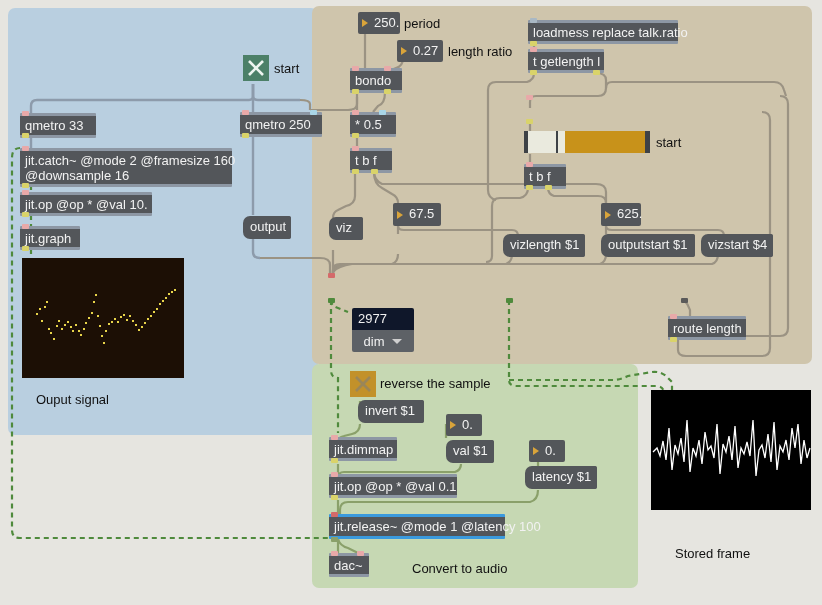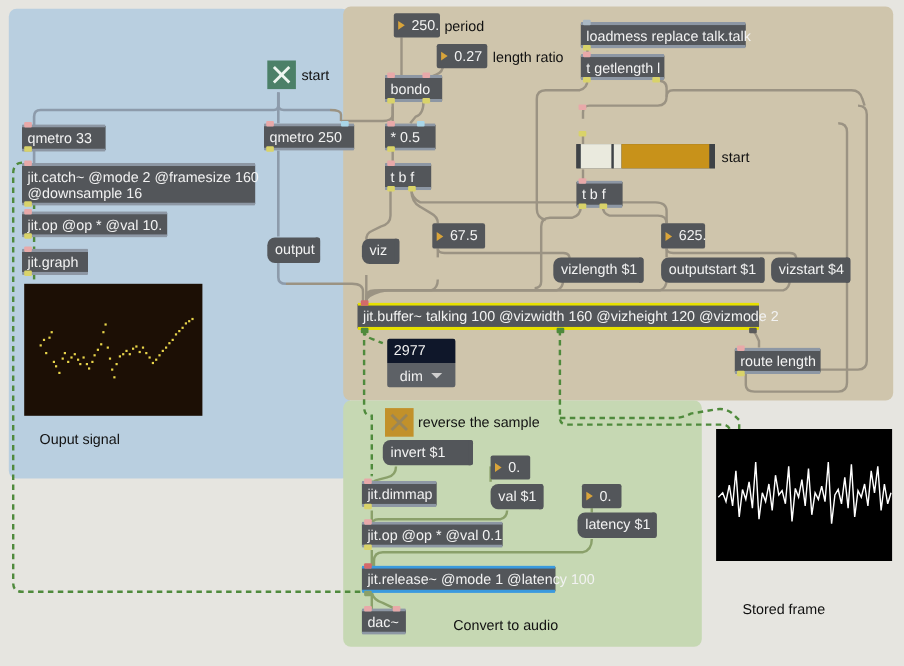--- a/index.html
+++ b/index.html
@@ -315,21 +315,21 @@
 
   <div class="num" style="left:397px;top:40px;width:46px;height:22px;">0.27</div>
   <div class="comment" style="left:448px;top:44px;">length ratio</div>
 
   <div class="obj" style="left:350px;top:68px;width:52px;height:25px;">bondo</div>
 
   <div class="obj" style="left:350px;top:112px;width:46px;height:25px;">* 0.5</div>
 
   <div class="obj" style="left:350px;top:148px;width:42px;height:25px;">t b f</div>
 
-  <div class="obj" style="left:528px;top:20px;width:150px;height:24px;">loadmess replace talk.talk</div>
+  <div class="obj" style="left:528px;top:20px;width:150px;height:24px;">loadmess replace talk.ratio</div>
 
   <div class="obj" style="left:528px;top:49px;width:76px;height:24px;">t getlength l</div>
 
 
   <div class="rslider" style="left:524px;top:131px;width:126px;height:22px;">
     <div style="width:4px;background:#3e4246;"></div>
     <div class="lo" style="width:22%;"></div>
     <div class="gap"></div>
     <div class="lo" style="width:6%;"></div>
     <div class="hi" style="flex:1;"></div>
@@ -345,40 +345,39 @@
 
   <div class="num" style="left:601px;top:203px;width:40px;height:23px;">625.</div>
 
 
   <div class="msg" style="left:503px;top:234px;width:82px;height:23px;">vizlength $1</div>
 
   <div class="msg" style="left:601px;top:234px;width:94px;height:23px;">outputstart $1</div>
 
   <div class="msg" style="left:701px;top:234px;width:72px;height:23px;">vizstart $4</div>
 
-  <div class="obj hl-yellow" style="left:325px;top:275px;width:365px;height:25px;">jit.buffer~ talking 100 @vizwidth 160 @vizheight 120 @vizmode 2</div>
 
   <div class="numdisp" style="left:352px;top:308px;width:62px;height:22px;">2977</div>
 
   <div class="umenu" style="left:352px;top:330px;width:62px;height:22px;">
     <span>dim</span>
     <span class="arrow"></span>
   </div>
 
   <div class="obj" style="left:668px;top:316px;width:78px;height:24px;">route length</div>
 
   <div class="toggle" style="left:350px;top:371px;width:26px;height:26px;background:#c2912a;">
     <svg width="26" height="26" viewBox="0 0 26 26">
       <line x1="6" y1="6" x2="20" y2="20" stroke="#9a8658" stroke-width="2.6"></line>
       <line x1="20" y1="6" x2="6" y2="20" stroke="#9a8658" stroke-width="2.6"></line>
     </svg>
   </div>
   <div class="comment" style="left:380px;top:376px;">reverse the sample</div>
 
-  <div class="msg" style="left:348px;top:400px;width:82px;height:23px;">invert $1</div>
+  <div class="msg" style="left:358px;top:400px;width:66px;height:23px;">invert $1</div>
 
   <div class="num" style="left:446px;top:414px;width:36px;height:22px;">0.</div>
 
   <div class="msg" style="left:446px;top:440px;width:48px;height:23px;">val $1</div>
 
   <div class="num" style="left:529px;top:440px;width:36px;height:22px;">0.</div>
 
   <div class="msg" style="left:525px;top:466px;width:72px;height:23px;">latency $1</div>
 
   <div class="obj" style="left:329px;top:437px;width:68px;height:24px;">jit.dimmap</div>

